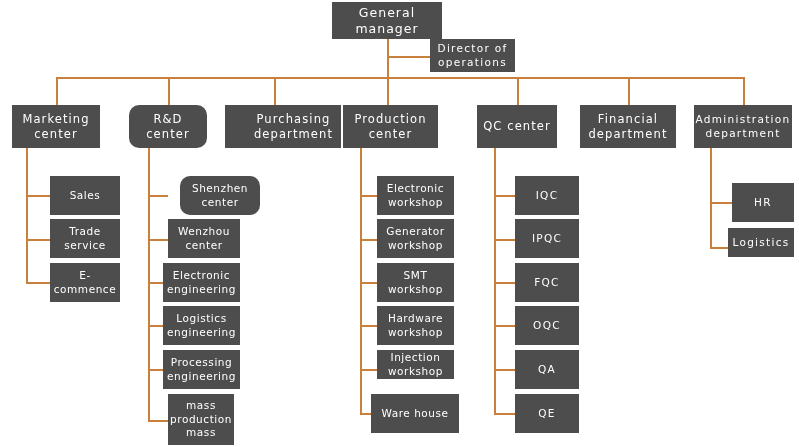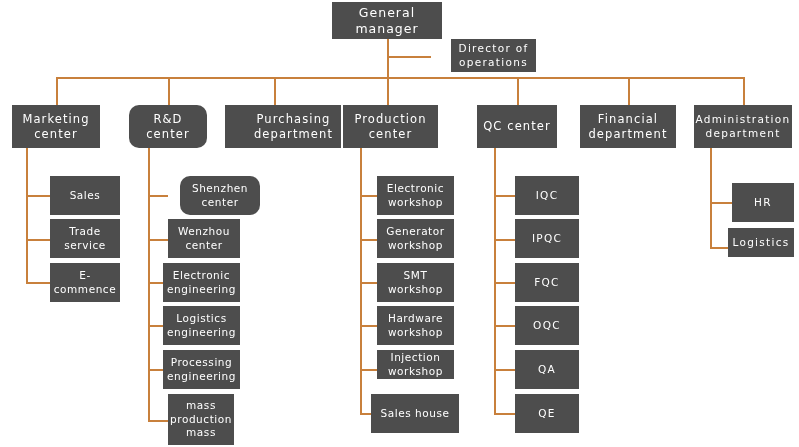--- a/index.html
+++ b/index.html
@@ -96,21 +96,21 @@
   <div class="conn h" style="left:710px; top:202px; width:22px;"></div>
   <div class="conn h" style="left:710px; top:247px; width:22px;"></div>
 
   <div class="node lvl1" style="left:332px; top:2px; width:110px; height:37px;">
     <span>
       <span>General</span><br>
       <span>manager</span>
     </span>
   </div>
 
-  <div class="node lvl3 wide-track" style="left:430px; top:39px; width:85px; height:33px;margin-left:21px;">
+  <div class="node lvl3 wide-track" style="left:430px; top:39px; width:85px; height:33px;">
     <span>
       <span>Director of</span><br>
       <span>operations</span>
     </span>
   </div>
 
   <div class="node lvl2" style="left:12px; top:105px; width:88px; height:43px;">
     <span>
       <span>Marketing</span><br>
       <span>center</span>
@@ -234,21 +234,21 @@
       <span>workshop</span>
     </span>
   </div>
   <div class="node lvl3" style="left:377px; top:350px; width:77px; height:29px;">
     <span>
       <span>Injection</span><br>
       <span>workshop</span>
     </span>
   </div>
   <div class="node lvl3" style="left:371px; top:394px; width:88px; height:39px;">
-    <span>Sales house</span>
+    <span>Ware house</span>
   </div>
 
   <div class="node lvl3 wide-track" style="left:515px; top:176px; width:64px; height:39px;">
     <span>IQC</span>
   </div>
   <div class="node lvl3 wide-track" style="left:515px; top:219px; width:64px; height:39px;">
     <span>IPQC</span>
   </div>
   <div class="node lvl3 wide-track" style="left:515px; top:263px; width:64px; height:39px;">
     <span>FQC</span>

